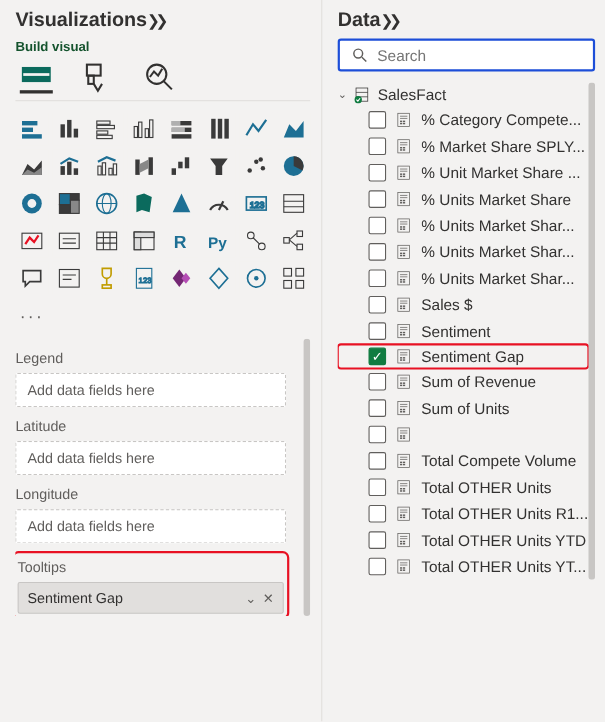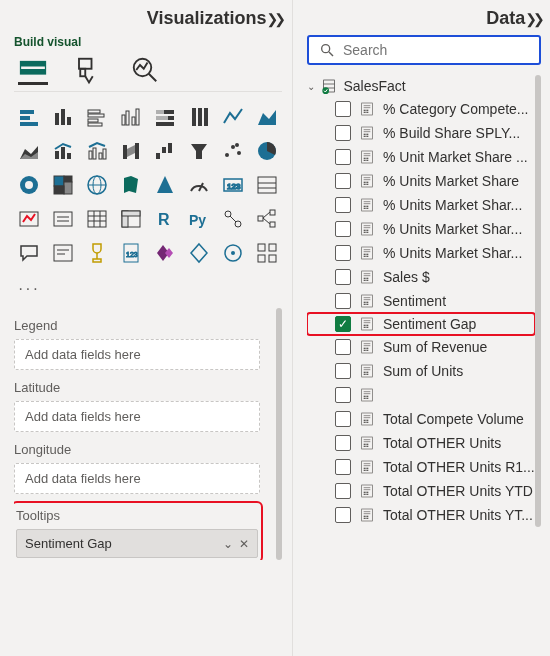--- a/index.html
+++ b/index.html
@@ -17,21 +17,21 @@
     background: #f3f2f1;
     display: flex;
     flex-direction: column;
     height: 100%;
     position: relative;
   }
   .viz-panel { width: 310px; padding: 8px 10px 0 14px; }
   .data-panel { flex: 1; padding: 8px 10px 0 14px; border-left: 1px solid #e1dfdd; }
   .panel-header {
     display: flex;
-    justify-content: flex-end;
+    justify-content: flex-start;
     align-items: center;
     margin-bottom: 6px;
   }
   .panel-title { font-size: 18px; font-weight: 600; }
   .collapse-chev { font-size: 14px; letter-spacing: -4px; cursor: pointer; }
   .sub-label { font-size: 12px; color: #14532d; margin-bottom: 6px; font-weight: bold; }
   .tab-row { display: flex; gap: 26px; margin-bottom: 4px; padding-left: 4px; }
   .tab-icon { width: 30px; height: 30px; display: flex; align-items: center; justify-content: center; cursor: pointer; }
   .tab-active { border-bottom: 3px solid #323130; }
   .divider-light { border: none; border-top: 1px solid #e1dfdd; margin: 2px 0 10px; }
@@ -528,21 +528,21 @@
           <div class="checkbox"></div>
           <svg class="measure-ic" viewBox="0 0 24 24">
             <rect x="4" y="3" width="16" height="18" fill="none" stroke="#605e5c"></rect>
             <line x1="7" y1="7" x2="17" y2="7" stroke="#605e5c"></line>
             <line x1="7" y1="10" x2="17" y2="10" stroke="#605e5c"></line>
             <rect x="7" y="13" width="3" height="2" fill="#605e5c"></rect>
             <rect x="11" y="13" width="3" height="2" fill="#605e5c"></rect>
             <rect x="7" y="16" width="3" height="2" fill="#605e5c"></rect>
             <rect x="11" y="16" width="3" height="2" fill="#605e5c"></rect>
           </svg>
-          <span class="field-label">% Build Share SPLY...</span>
+          <span class="field-label">% Market Share SPLY...</span>
         </div>
         <div class="field-row">
           <div class="checkbox"></div>
           <svg class="measure-ic" viewBox="0 0 24 24">
             <rect x="4" y="3" width="16" height="18" fill="none" stroke="#605e5c"></rect>
             <line x1="7" y1="7" x2="17" y2="7" stroke="#605e5c"></line>
             <line x1="7" y1="10" x2="17" y2="10" stroke="#605e5c"></line>
             <rect x="7" y="13" width="3" height="2" fill="#605e5c"></rect>
             <rect x="11" y="13" width="3" height="2" fill="#605e5c"></rect>
             <rect x="7" y="16" width="3" height="2" fill="#605e5c"></rect>

